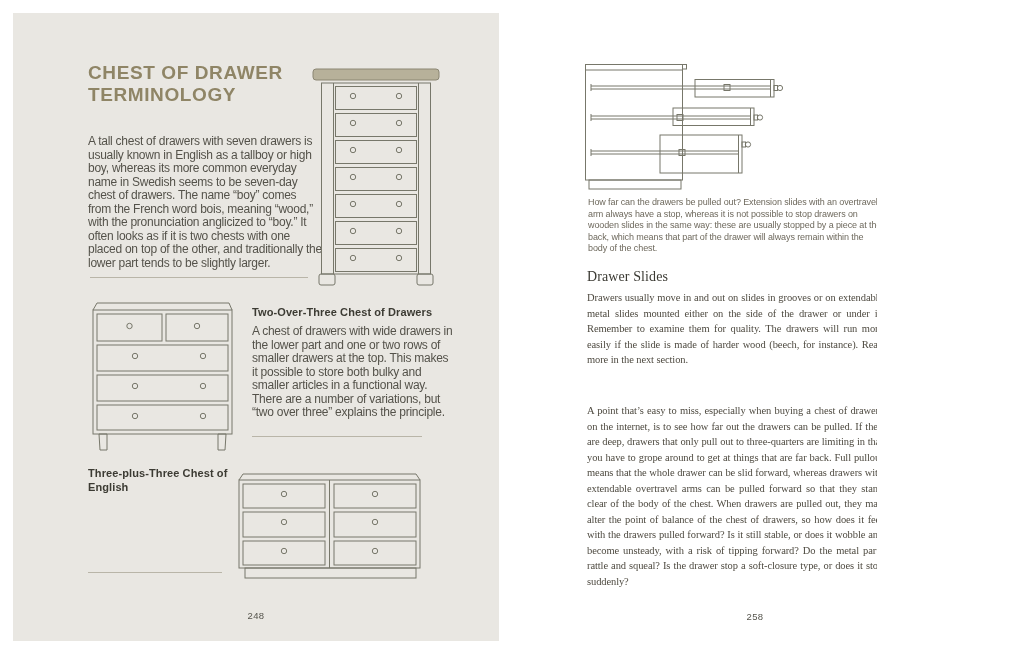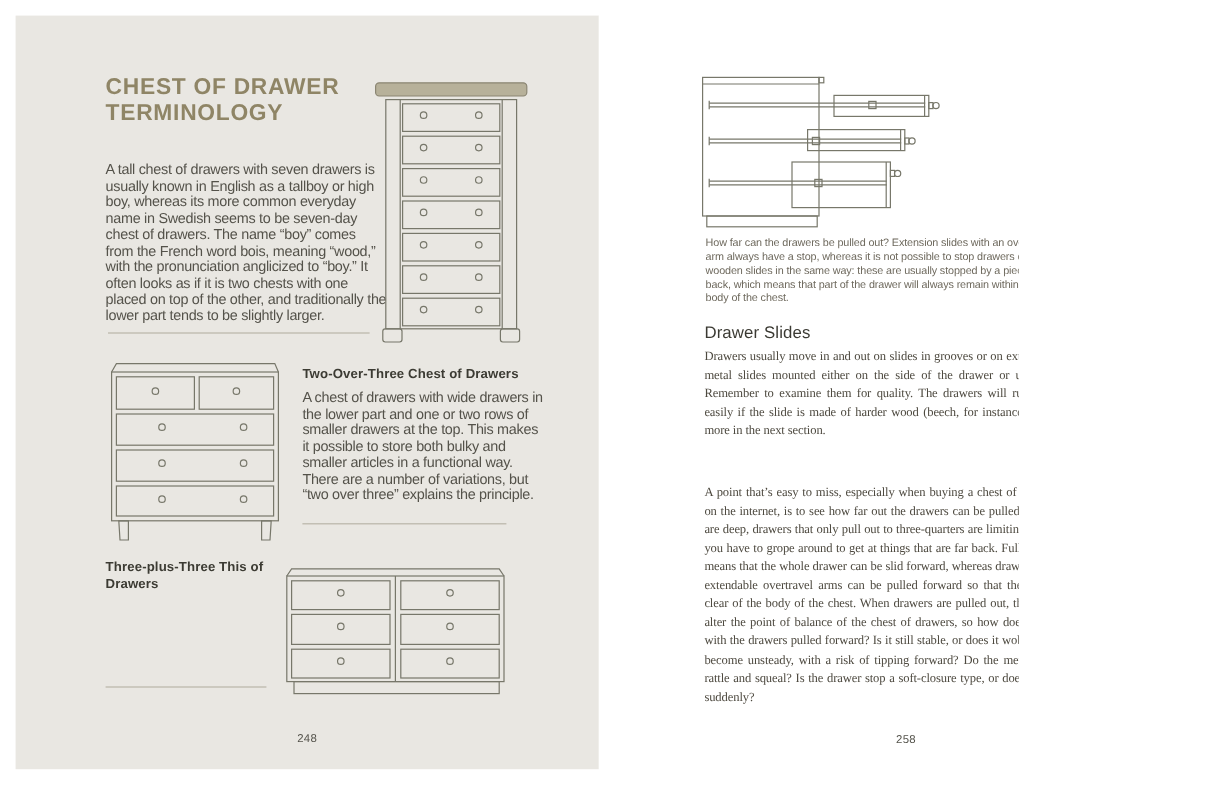--- a/index.html
+++ b/index.html
@@ -1,17 +1,17 @@
 <!DOCTYPE html>
 <html lang="en"><head>
 <meta charset="utf-8">
 <style>
   html,body{margin:0;padding:0;background:#ffffff;}
   #stage{position:relative;width:849px;height:660px;background:#ffffff;overflow:hidden;
-         font-family:"Liberation Sans",sans-serif;}
+         font-family:"Liberation Sans",sans-serif;padding-left:28px;}
   .page-left{position:absolute;left:13px;top:13px;width:486px;height:628px;background:#e9e7e2;}
   .page-right{position:absolute;left:499px;top:13px;width:512px;height:628px;background:#ffffff;}
   .abs{position:absolute;}
 
   .title{font-size:19px;font-weight:700;line-height:22px;letter-spacing:0.6px;
          color:#8f8566;text-transform:uppercase;}
   .h-sans{font-size:11px;font-weight:700;color:#3c3b33;line-height:14px;letter-spacing:0.1px;}
   .body-sans{font-size:12px;line-height:13.5px;letter-spacing:-0.25px;color:#54524a;}
   .rule{border-top:1px solid #b9b5a8;height:0;}
 
@@ -95,21 +95,21 @@
       </g>
     </svg>
   </div>
 
   <div class="abs body-sans" style="left:252px;top:325px;width:202px;">A chest of drawers with wide drawers in the lower part and one or two rows of smaller drawers at the top. This makes it possible to store both bulky and smaller articles in a functional way. There are a number of variations, but “two over three” explains the principle.</div>
 
   <div class="abs h-sans" style="left:252px;top:305px;width:200px;">Two-Over-Three Chest of Drawers</div>
 
   <div class="abs rule" style="left:252px;top:436px;width:170px;"></div>
 
-  <div class="abs h-sans" style="left:88px;top:466px;width:160px;">Three-plus-Three This of Drawers</div>
+  <div class="abs h-sans" style="left:88px;top:466px;width:160px;">Three-plus-Three Chest of English</div>
 
 
   <div class="abs rule" style="left:88px;top:572px;width:134px;"></div>
 
   <div class="abs" style="left:237px;top:463px;">
     <svg width="185" height="122" viewBox="0 0 185 122">
       <g class="art">
         <polyline points="2,17 6,11 179,11 183,17"></polyline>
         <rect x="2" y="17" width="181" height="88"></rect>
         <line x1="92.5" y1="17" x2="92.5" y2="105"></line>
@@ -170,21 +170,21 @@
         <line x1="154.5" y1="77" x2="154.5" y2="115"></line>
         <rect x="95" y="91.5" width="6" height="6"></rect>
         <rect x="158" y="84" width="3.5" height="5"></rect>
         <circle cx="164" cy="86.5" r="2.6"></circle>
       </g>
     </svg>
   </div>
 
   <div class="abs caption" style="left:588px;top:197px;width:294px;">How far can the drawers be pulled out? Extension slides with an overtravel arm always have a stop, whereas it is not possible to stop drawers on wooden slides in the same way: these are usually stopped by a piece at the back, which means that part of the drawer will always remain within the body of the chest.</div>
 
-  <div class="abs h-right" style="left:587px;top:269px;width:300px;">Drawer Slides</div>
+  <div class="abs h-right" style="left:587px;top:269px;width:300px;font-family:Liberation Serif, serif;">Drawer Slides</div>
 
   <div class="abs body-serif" style="left:587px;top:290px;width:296px;">Drawers usually move in and out on slides in grooves or on extendable metal slides mounted either on the side of the drawer or under it. Remember to examine them for quality. The drawers will run more easily if the slide is made of harder wood (beech, for instance). Read more in the next section.</div>
 
 
   <div class="abs body-serif" style="left:587px;top:403px;width:296px;">A point that’s easy to miss, especially when buying a chest of drawers on the internet, is to see how far out the drawers can be pulled. If they are deep, drawers that only pull out to three-quarters are limiting in that you have to grope around to get at things that are far back. Full pullout means that the whole drawer can be slid forward, whereas drawers with extendable overtravel arms can be pulled forward so that they stand clear of the body of the chest. When drawers are pulled out, they may alter the point of balance of the chest of drawers, so how does it feel with the drawers pulled forward? Is it still stable, or does it wobble and become unsteady, with a risk of tipping forward? Do the metal parts rattle and squeal? Is the drawer stop a soft-closure type, or does it stop suddenly?</div>
 
   <div class="abs pageno" style="left:695px;top:611px;width:120px;">258</div>
 
 </div>
 

